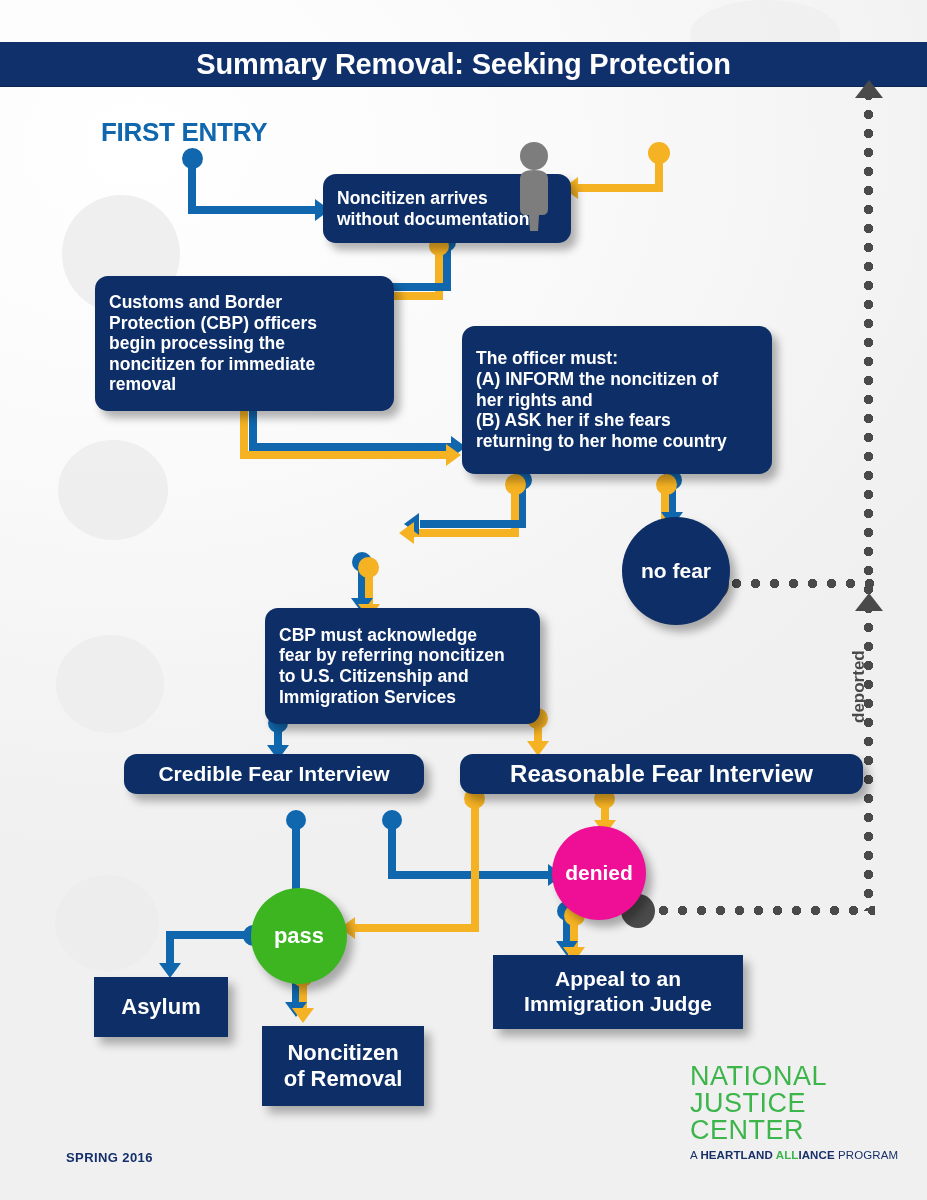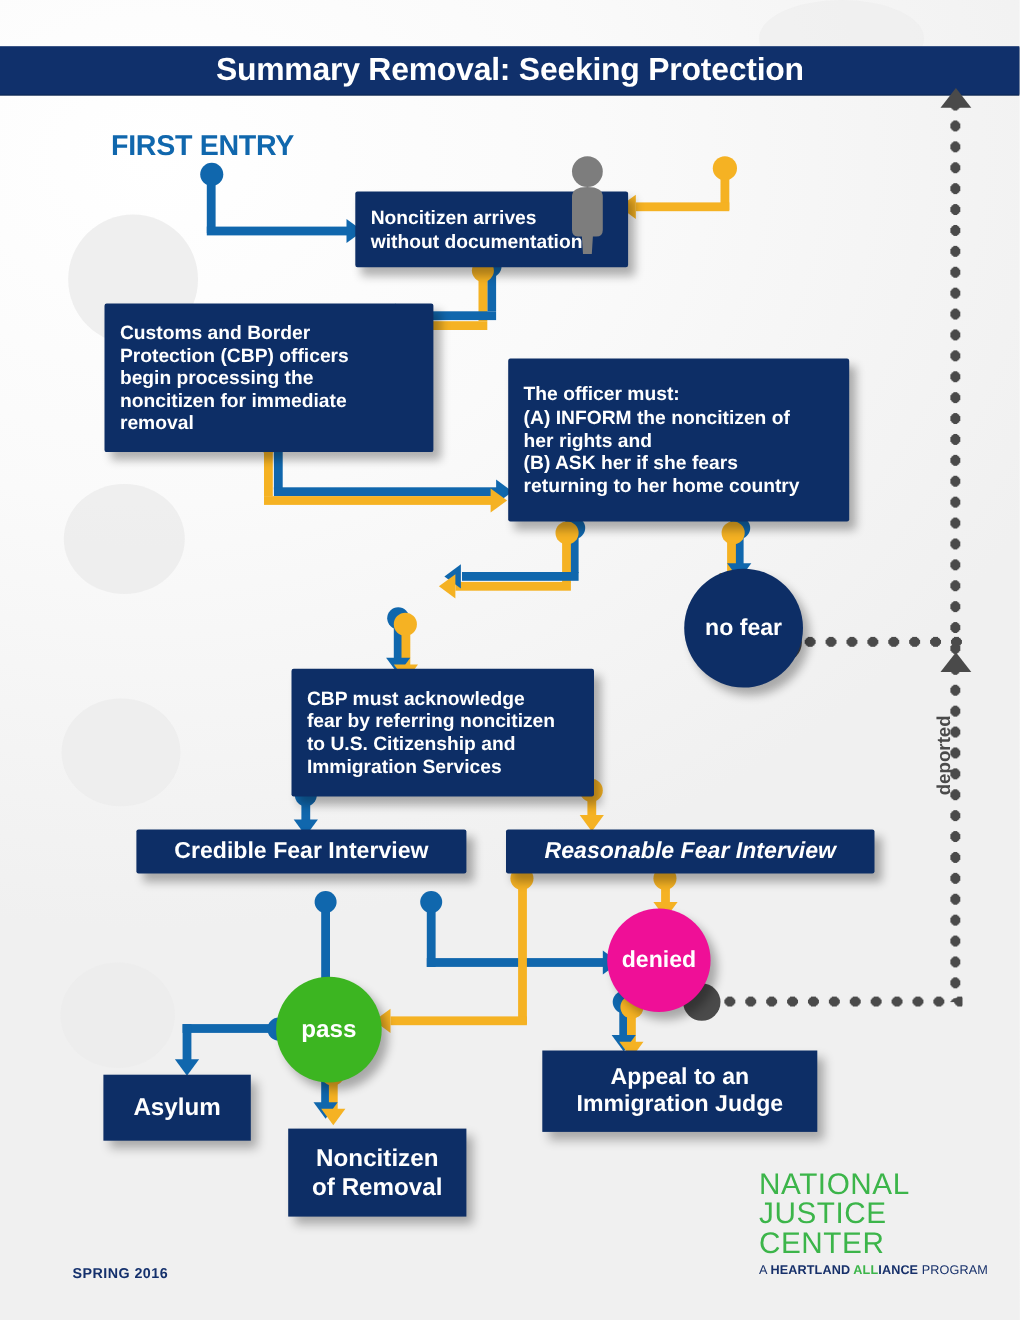--- a/index.html
+++ b/index.html
@@ -51,21 +51,21 @@
   .node {
     position: absolute;
     background: #0d2e66;
     color: #fff;
     font-weight: bold;
     display: flex;
     align-items: center;
     box-shadow: 6px 7px 9px rgba(0,0,0,0.30);
     z-index: 6;
   }
-  .node.rounded { border-radius: 2px; justify-content: center; }
+  .node.rounded { border-radius: 13px; justify-content: center; }
   .node.sharp { border-radius: 0; }
   .node .txt { padding: 0 14px; line-height: 1.18; width: 100%; }
   .node.center .txt { text-align: center; }
   .circle {
     position: absolute;
     border-radius: 50%;
     color: #fff;
     font-weight: bold;
     display: flex; align-items: center; justify-content: center;
     box-shadow: 6px 7px 9px rgba(0,0,0,0.30);
@@ -261,21 +261,21 @@
   <div class="arrow down blue" style="left:267px; top:745px;"></div>
 
   <div class="knob gold" style="left:527px; top:708px; width:21px; height:21px;"></div>
   <div class="seg gold" style="left:534px; top:718px; width:8px; height:29px;"></div>
   <div class="arrow down gold" style="left:527px; top:741px;"></div>
 
   <div class="node rounded center" style="left:124px; top:754px; width:300px; height:40px; font-size:21px;">
     <div class="txt">Credible Fear Interview</div>
   </div>
 
-  <div class="node rounded center" style="left:460px; top:754px; width:335px; height:40px; font-size:21px;font-style:italic;">
+  <div class="node rounded center" style="left:460px; top:754px; width:403px; height:40px; font-size:24px;">
     <div class="txt">Reasonable Fear Interview</div>
   </div>
 
   <div class="knob blue" style="left:286px; top:810px; width:20px; height:20px;"></div>
   <div class="seg blue" style="left:292px; top:819px; width:8px; height:78px;"></div>
   <div class="arrow down blue" style="left:285px; top:891px;"></div>
 
   <div class="knob blue" style="left:382px; top:810px; width:20px; height:20px;"></div>
   <div class="seg blue" style="left:388px; top:819px; width:8px; height:60px;"></div>
   <div class="seg blue" style="left:388px; top:871px; width:166px; height:8px;"></div>

